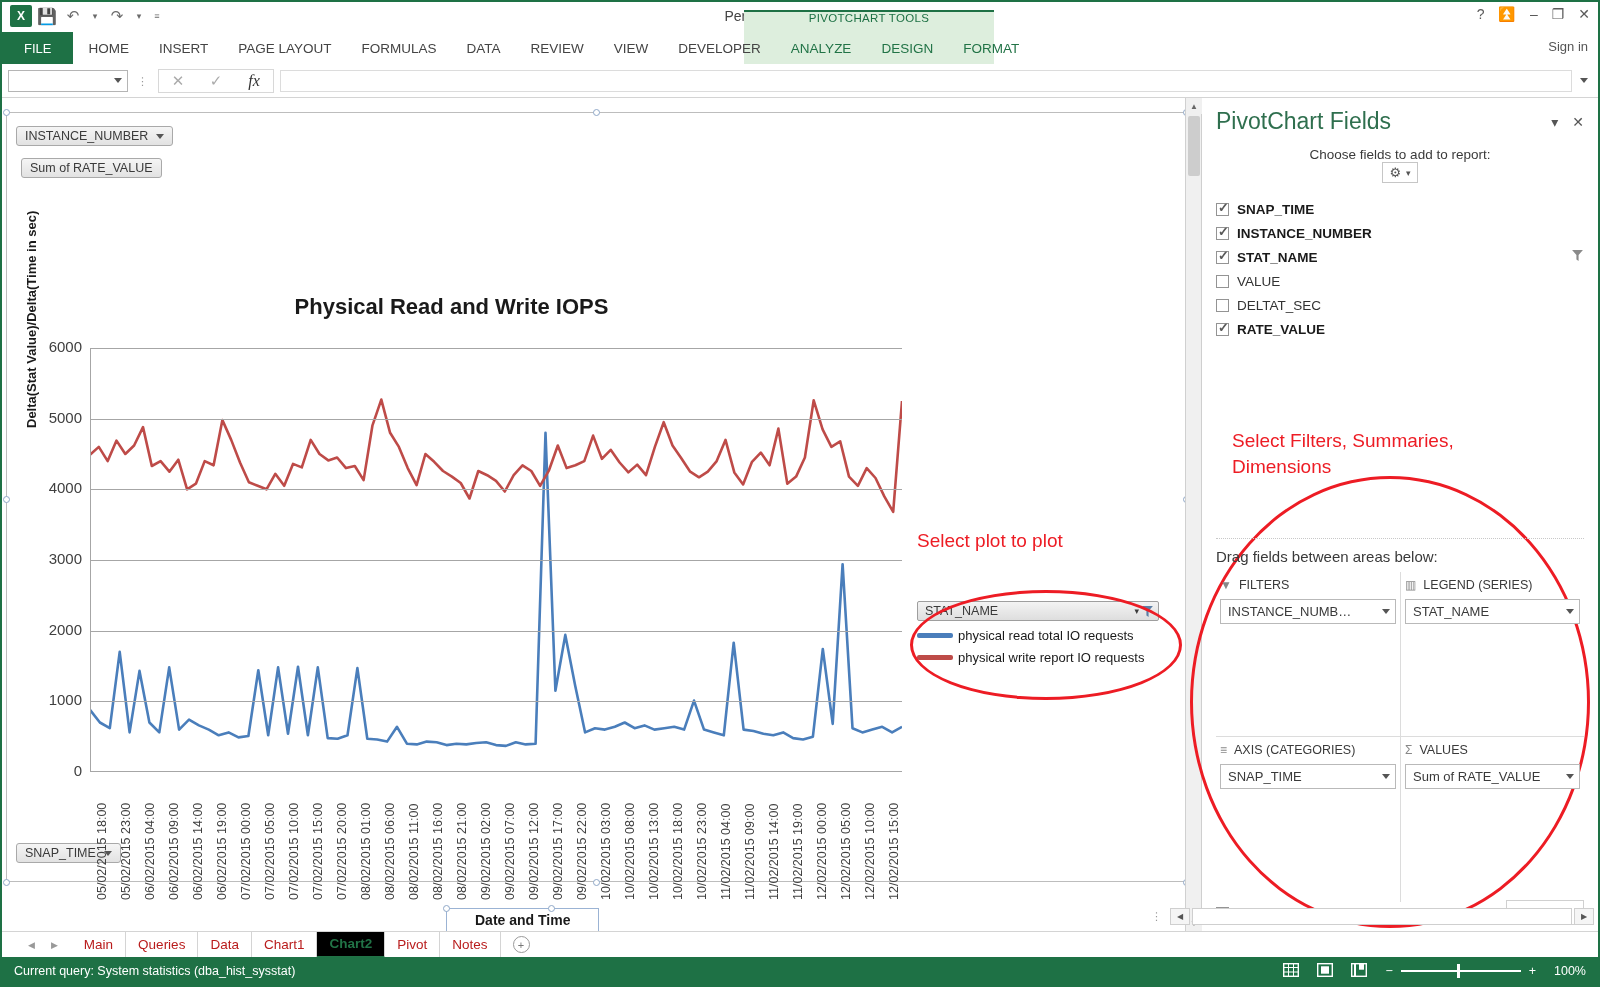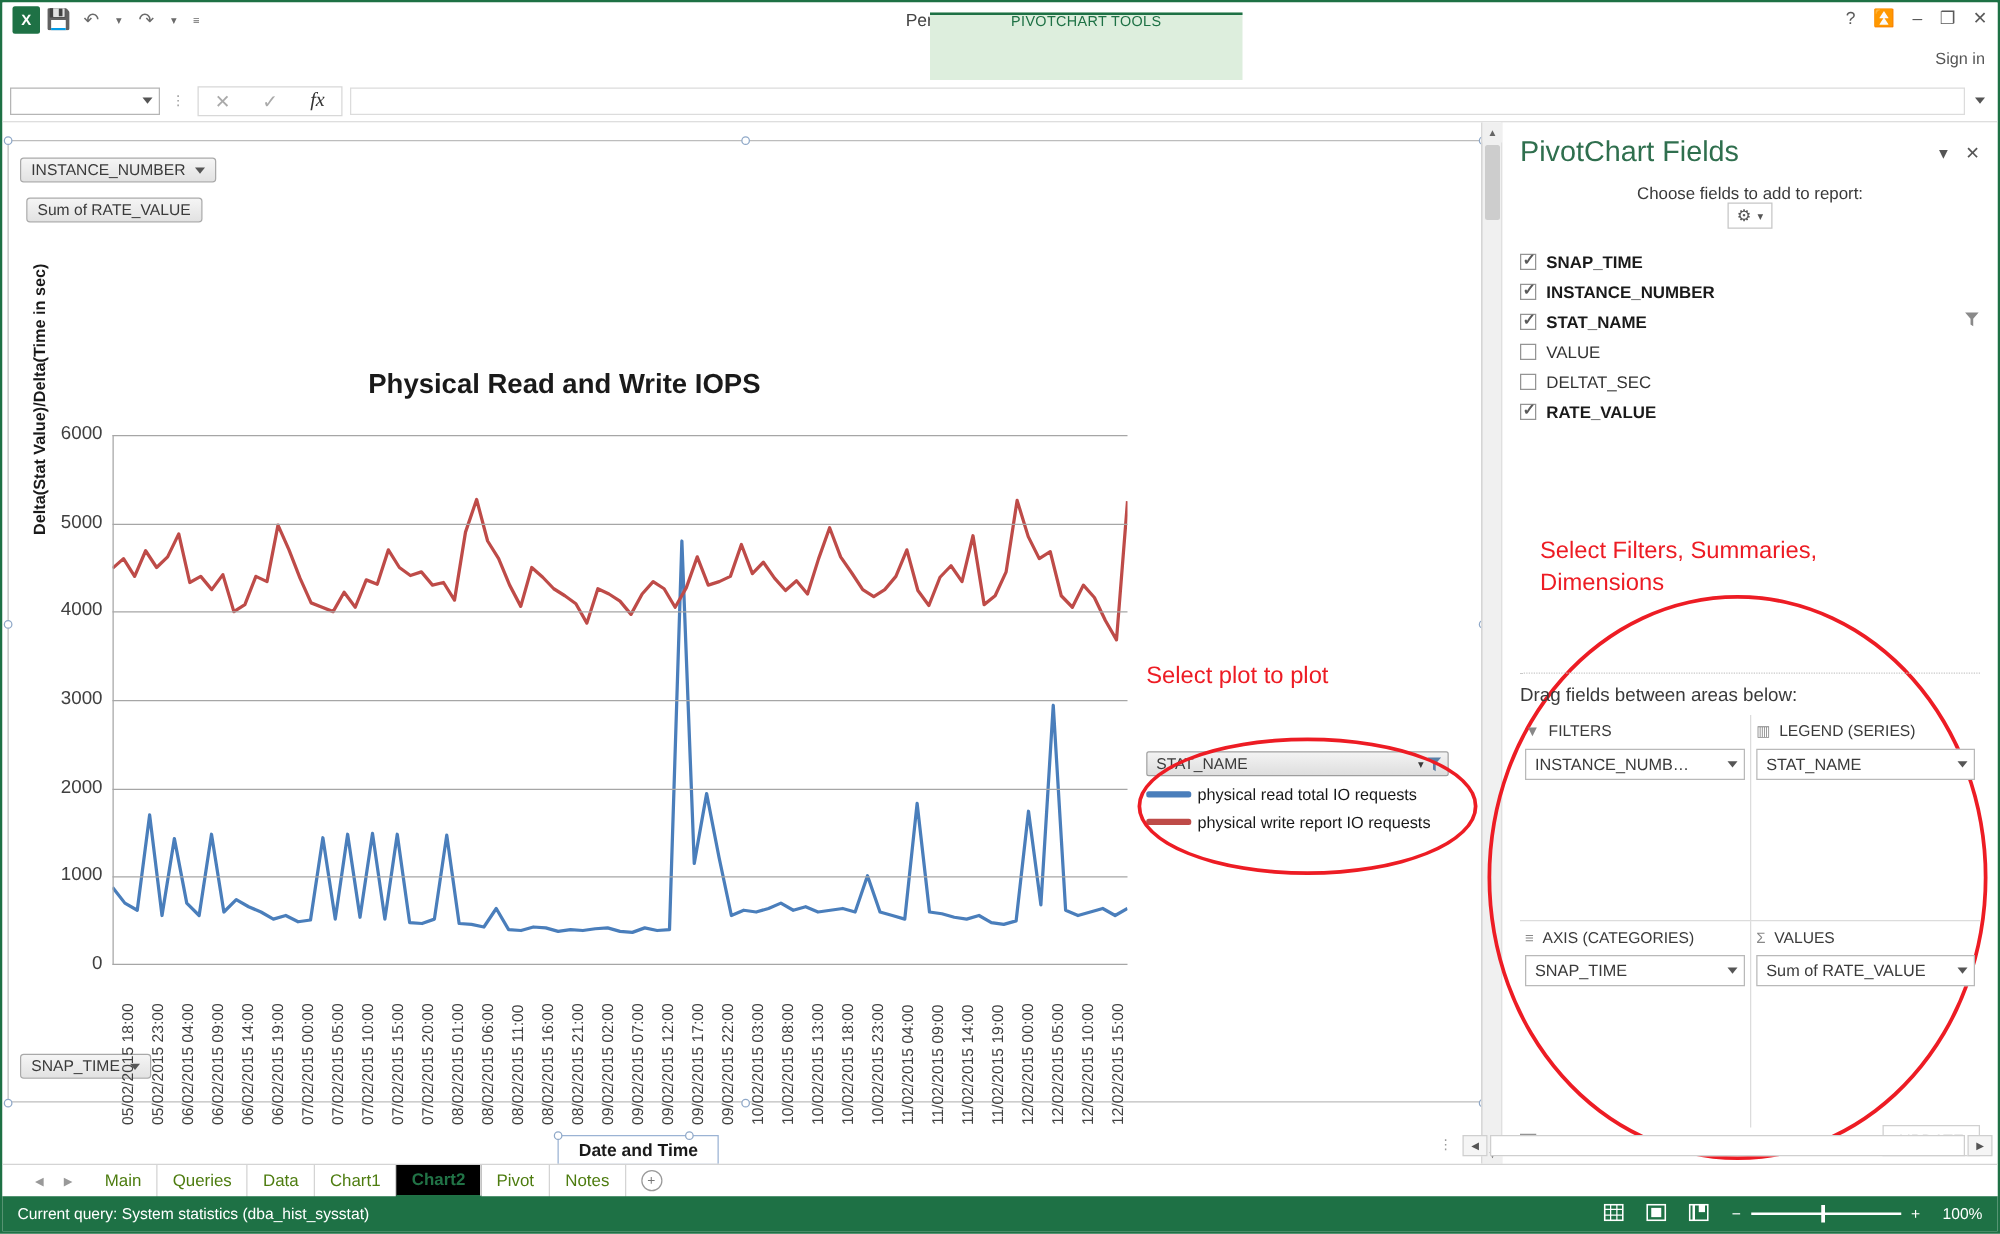--- a/index.html
+++ b/index.html
@@ -72,21 +72,21 @@
   .gridline { position:absolute; left:0; width:100%; height:1px; background:#a6a6a6; }
   .axisline { position:absolute; background:#a6a6a6; }
   .ylab { position:absolute; right:0; font-size:15px; color:#404040; text-align:right; width:56px; }
   .charttitle { position:absolute; left:0; right:300px; top:196px; text-align:center;
                 font-size:22px; font-weight:bold; color:#1a1a1a; }
   .ytitle { position:absolute; left:22px; top:330px; font-size:13px; font-weight:bold; color:#1a1a1a;
             transform:rotate(-90deg); transform-origin:left top; white-space:nowrap; width:290px; }
   .xticks { position:absolute; left:88px; top:682px; width:812px; height:126px; }
   .xtick { position:absolute; font-size:12.5px; color:#404040; transform-origin:left top;
            transform:rotate(-90deg); white-space:nowrap; top:120px; }
-  .xtitlebox { position:absolute; left:444px; top:810px; border:1px solid #9bb3d4; padding:3px 16px;
+  .xtitlebox { position:absolute; left:444px; top:810px; border:1px solid #9bb3d4; padding:3px 28px;
                font-size:14px; font-weight:bold; color:#1a1a1a; background:#fff; }
 
   
   .legendbox { position:absolute; left:915px; top:503px; width:242px; }
   .legfilter { display:flex; align-items:center; justify-content:space-between;
                background:linear-gradient(#f3f3f3,#dedede); border:1px solid #9e9e9e;
                border-radius:2px; padding:2px 4px 2px 7px; font-size:12.5px; color:#3a3a3a; }
   .legrow { display:flex; align-items:center; gap:5px; margin-top:7px; font-size:13px; color:#1a1a1a; }
   .swatch { width:36px; height:5px; border-radius:2px; flex:none; }
 
@@ -133,21 +133,21 @@
   .defer { position:absolute; left:14px; bottom:10px; display:flex; align-items:center; gap:8px;
            font-size:13.5px; color:#3a3a3a; }
   .updbtn { position:absolute; right:14px; bottom:6px; border:1px solid #d0d0d0; background:#fff;
             color:#b5b5b5; font-size:13px; padding:4px 12px; }
 
   
   .tabbar { position:absolute; left:0; right:0; bottom:28px; height:26px; background:#fff;
             border-top:1px solid #d4d4d4; display:flex; align-items:center; }
   .navarrows { display:flex; gap:16px; padding:0 14px 0 26px; color:#999; font-size:9px; }
   .sheettabs { display:flex; align-items:stretch; height:26px; }
-  .stab { display:flex; align-items:center; padding:0 12px; font-size:13.5px; color:#4d7c0f;
+  .stab { display:flex; align-items:center; padding:0 12px; font-size:13.5px; color:#b91c1c;
           border-right:1px solid #d4d4d4; }
   .stab.active { font-weight:bold; color:#217346; border-bottom:2px solid #217346; background:#000000; }
   .plusbtn { margin-left:12px; width:17px; height:17px; border:1px solid #9a9a9a; border-radius:50%;
              display:flex; align-items:center; justify-content:center; font-size:11px; color:#777; }
   .hscroll { position:absolute; right:4px; bottom:28px; display:flex; align-items:center; height:26px; gap:2px; }
   .hsbtn { width:20px; height:17px; border:1px solid #cfcfcf; background:#f5f5f5;
            display:flex; align-items:center; justify-content:center; font-size:8px; color:#555; }
   .htrack { width:380px; height:17px; border:1px solid #cfcfcf; background:#fff; }
 
   .status { position:absolute; left:0; right:0; bottom:0; height:28px; background:#1e7145;
@@ -179,20 +179,34 @@
       <span>–</span>
       <span>❐</span>
       <span>✕</span>
     </div>
   </div>
 
   <div class="ribbon">
     <div class="ctxgroup"></div>
     <div class="ctxtop"></div>
     <div class="ctxlabel">PIVOTCHART TOOLS</div>
+    <div class="tabs">
+      <div class="tab file">FILE</div>
+      <div class="tab">HOME</div>
+      <div class="tab">INSERT</div>
+      <div class="tab">PAGE LAYOUT</div>
+      <div class="tab">FORMULAS</div>
+      <div class="tab">DATA</div>
+      <div class="tab">REVIEW</div>
+      <div class="tab">VIEW</div>
+      <div class="tab">DEVELOPER</div>
+      <div class="tab ctx">ANALYZE</div>
+      <div class="tab ctx">DESIGN</div>
+      <div class="tab ctx">FORMAT</div>
+    </div>
     <div class="signin">Sign in</div>
   </div>
 
   <div class="fbar">
     <div class="namebox">
       <span></span>
       <span class="caretdn"></span>
     </div>
     <div class="dots">⋮</div>
     <div class="fbtns">

